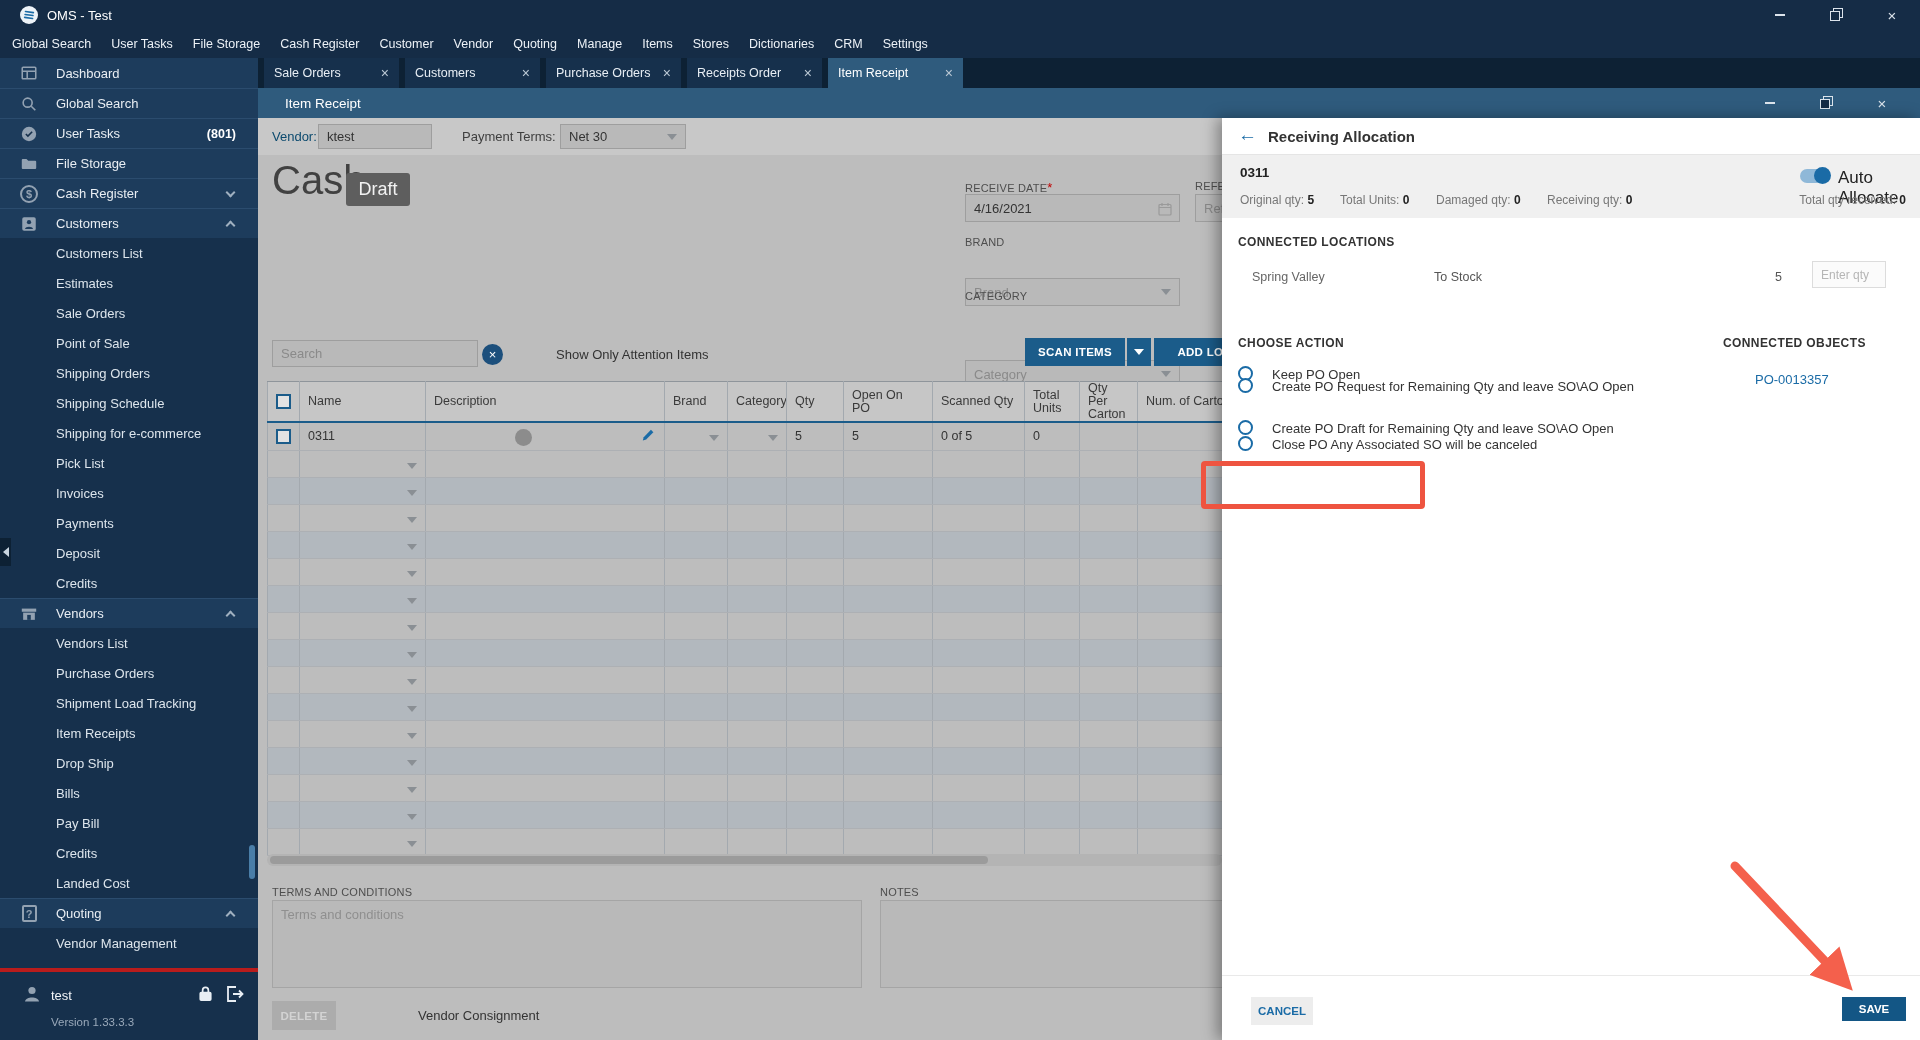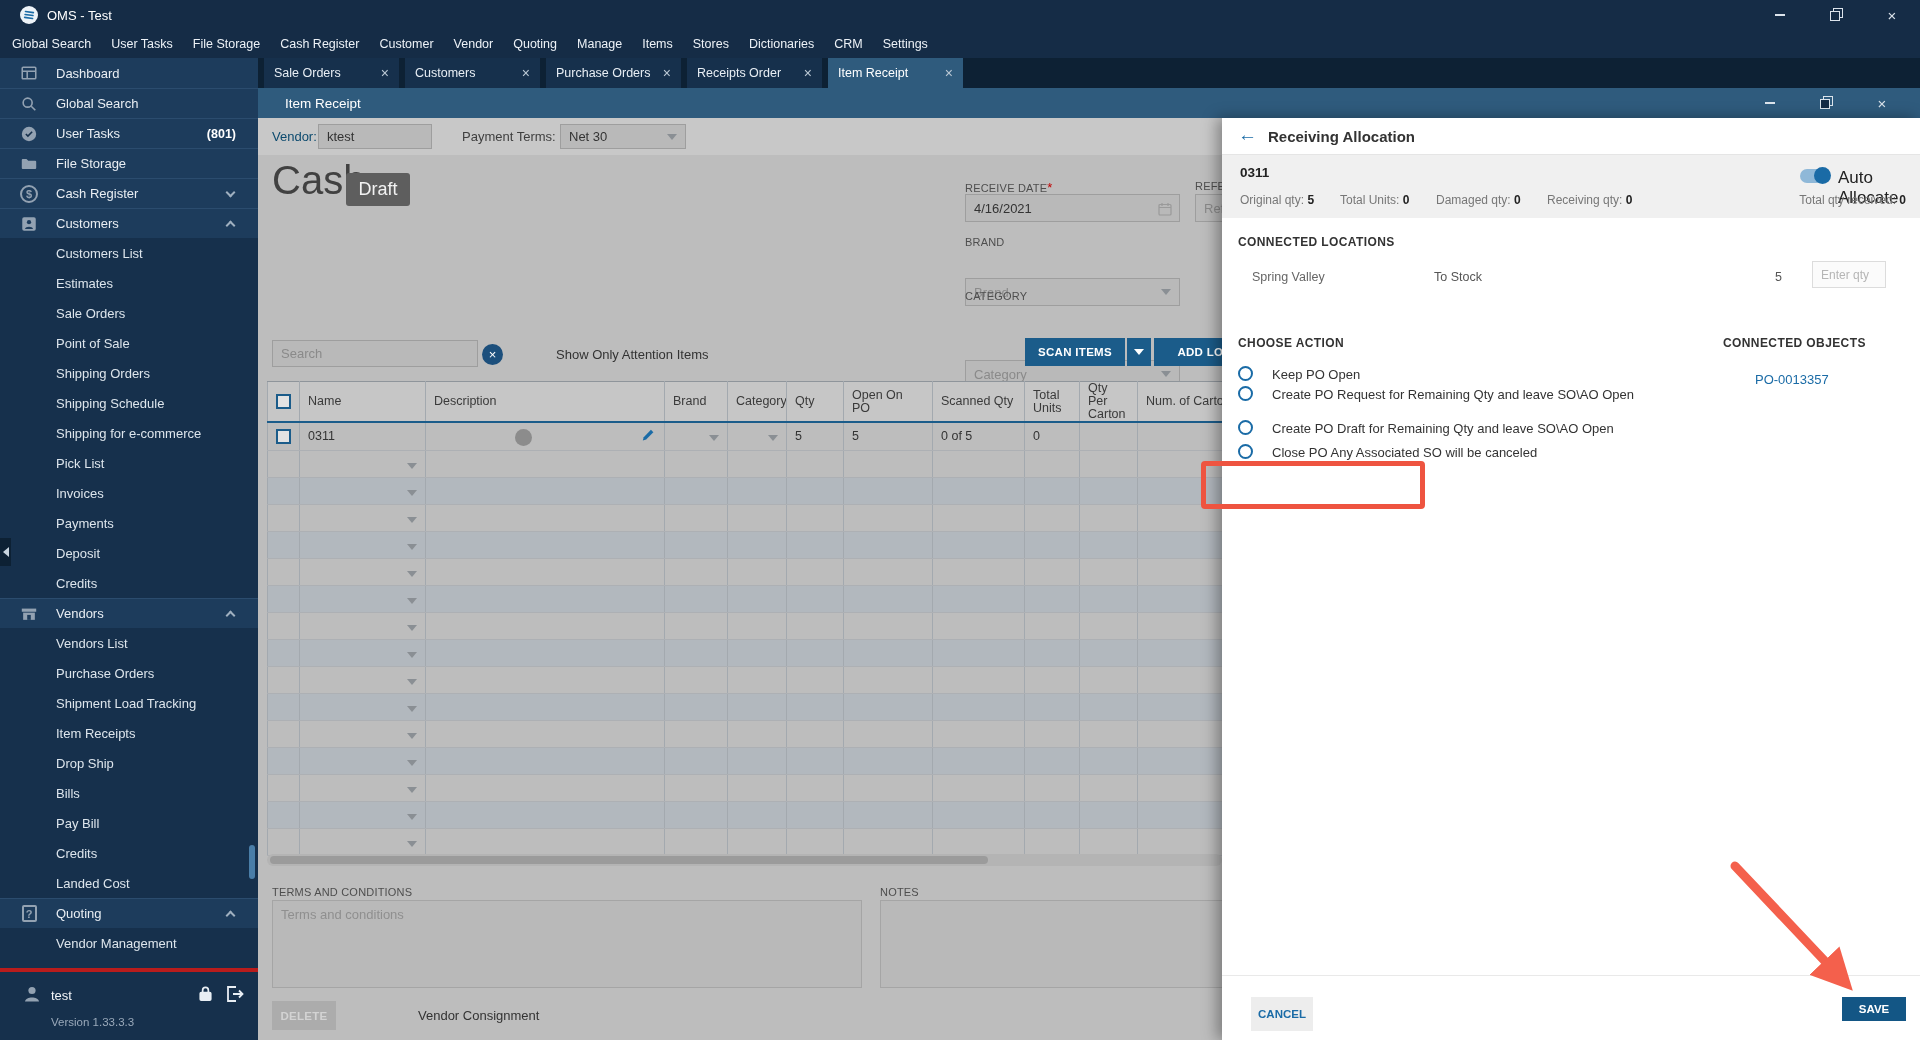--- a/index.html
+++ b/index.html
@@ -112,21 +112,21 @@
   .ploc{font-size:12.5px;color:#666;}
   #qty-input{position:absolute;left:590px;top:143px;width:74px;height:27px;background:#FBFBFB;border:1px solid #DCDCDC;font-size:12px;color:#555;padding:0 8px;font-family:inherit;}
   #qty-input::placeholder{color:#B5B5B5;}
   .radio-row{position:absolute;left:0;width:500px;height:26px;}
   .radio{position:absolute;left:16px;top:4px;width:15px;height:15px;border:2px solid #1A6BA6;border-radius:50%;background:#FFF;}
   .radio-row.selected .radio{border-color:#15537F;}
   .radio-row.selected .radio::after{content:"";position:absolute;left:3px;top:3px;width:9px;height:9px;border-radius:50%;background:#15537F;}
   .radio-label{position:absolute;left:50px;top:5px;font-size:13px;color:#333;}
   #po-link{position:absolute;left:533px;top:254px;font-size:13px;color:#1A6BA6;}
   #panel-divider{position:absolute;left:0;top:857px;width:698px;border-top:1px solid #E9E9E9;}
-  #cancel-btn{position:absolute;left:29px;top:879px;width:62px;height:34px;background:#EDEDED;color:#1A6BA6;font-size:11.5px;font-weight:bold;border:none;font-family:inherit;}
+  #cancel-btn{position:absolute;left:29px;top:879px;width:62px;height:28px;background:#EDEDED;color:#1A6BA6;font-size:11.5px;font-weight:bold;border:none;font-family:inherit;}
   #save-btn{position:absolute;left:620px;top:879px;width:64px;height:24px;background:#135685;color:#FFF;font-size:11.5px;font-weight:bold;border:none;font-family:inherit;}
 
   
   #annotation-rect{position:absolute;left:1201px;top:461px;width:224px;height:48px;border:5px solid #EE5440;border-radius:4px;z-index:40;pointer-events:none;}
   #annotation-arrow{position:absolute;left:1690px;top:850px;z-index:40;pointer-events:none;}
 </style>
 </head>
 <body>
 
 <div id="titlebar">
@@ -722,29 +722,29 @@
   <input id="qty-input" disabled="" placeholder="Enter qty" style="">
 
   <span class="phead abs" style="left:16px;top:218px;">CHOOSE ACTION</span>
   <span class="phead abs" style="left:501px;top:218px;">CONNECTED OBJECTS</span>
   <span id="po-link">PO-0013357</span>
 
   <div class="radio-row" style="top:244px;">
       <span class="radio"></span>
       <span class="radio-label">Keep PO Open</span>
     </div>
-  <div class="radio-row" style="top:264px;">
+  <div class="radio-row" style="top:256px;">
       <span class="radio"></span>
       <span class="radio-label">Create PO Request for Remaining Qty and leave SO\AO Open</span>
     </div>
   <div class="radio-row" style="top:298px;">
       <span class="radio"></span>
       <span class="radio-label">Create PO Draft for Remaining Qty and leave SO\AO Open</span>
     </div>
-  <div class="radio-row" style="top:322px;">
+  <div class="radio-row" style="top:314px;">
       <span class="radio"></span>
       <span class="radio-label">Close PO Any Associated SO will be canceled</span>
     </div>
 
   <div id="panel-divider"></div>
   <button id="cancel-btn">CANCEL</button>
   <button id="save-btn">SAVE</button>
 </div>
 
 <div id="annotation-rect"></div>

